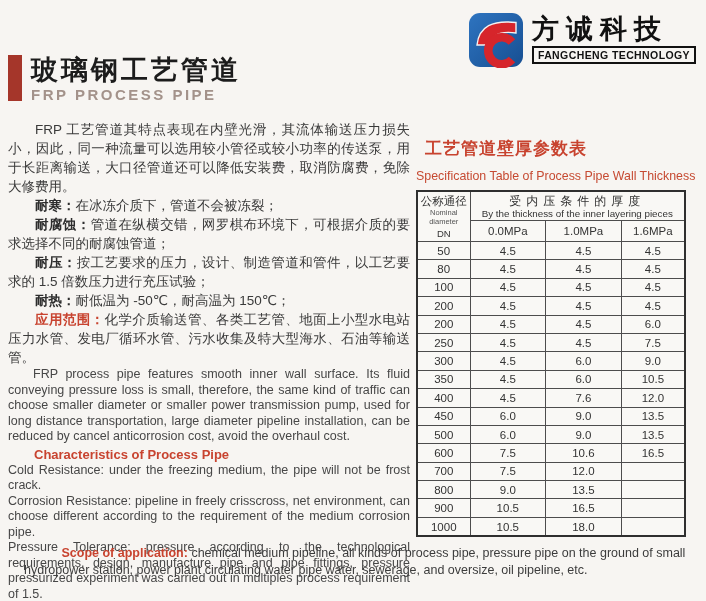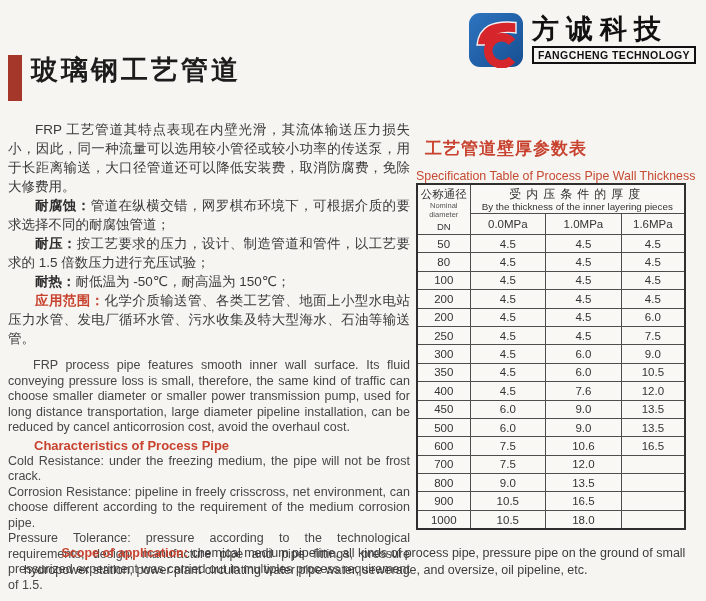--- a/index.html
+++ b/index.html
@@ -20,28 +20,28 @@
   .page-subtitle{font-size:15px;font-weight:bold;color:#a3928a;letter-spacing:2.5px;margin-top:1px;}
 
   
   .left-col{position:absolute;left:8px;top:120px;width:402px;color:#3a3a3a;}
   .cn{font-size:13.5px;line-height:19px;text-align:justify;margin:0;}
   .indent{text-indent:2em;}
   .heading-red{font-size:14px;font-weight:bold;color:#c8432f;margin:1px 0 1px 2em;}
   .feat b{color:#2d2d2d;}
   .red-label{color:#c8432f;font-weight:bold;}
   .en{font-size:12.5px;line-height:15.5px;color:#474747;text-align:justify;margin:0;}
-  .en-intro{margin-top:10px;}
+  .en-intro{}
   .en-heading{margin:2px 0 1px 2em;font-size:13px;}
 
   
   .right-col{position:absolute;left:416px;top:128px;width:272px;}
   .table-title{margin:9px;font-size:17px;font-weight:bold;color:#c8432f;letter-spacing:1px;}
   .table-subtitle{font-size:12.4px;color:#c64a32;margin-top:1px;white-space:nowrap;}
-  table.spec{border-collapse:collapse;width:270px;background:#f9f8f5;}
+  table.spec{border-collapse:collapse;margin-top:7px;width:270px;background:#f9f8f5;}
   table.spec th,table.spec td{border:1px solid #4d4d4d;text-align:center;color:#333;font-weight:normal;padding:0;}
   table.spec{border:2px solid #2f2f2f;}
   .col1-h{width:54px;}
   .c-p{width:76px;}
   .c-p3{width:64px;}
   .col1-cn{font-size:11.5px;line-height:13px;padding-top:2px;}
   .col1-en{font-size:7.5px;color:#555;line-height:9px;}
   .col1-dn{font-size:9.5px;line-height:15px;}
   .span-cn{font-size:12px;letter-spacing:5px;line-height:14px;padding-top:2px;white-space:nowrap;}
   .span-en{font-size:9.8px;line-height:11px;padding-bottom:1px;white-space:nowrap;}
@@ -74,27 +74,29 @@
     <div class="logo-text">
       <div class="logo-cn">方诚科技</div>
       <div class="logo-en-box">FANGCHENG TECHNOLOGY</div>
     </div>
   </div>
 
   <div class="title-block">
     <div class="red-bar"></div>
     <div>
       <h1 class="page-title">玻璃钢工艺管道</h1>
+      <div class="page-subtitle">FRP PROCESS PIPE</div>
     </div>
   </div>
 
   <div class="left-col">
     <p class="cn indent">FRP 工艺管道其特点表现在内壁光滑，其流体输送压力损失小，因此，同一种流量可以选用较小管径或较小功率的传送泵，用于长距离输送，大口径管道还可以降低安装费，取消防腐费，免除大修费用。</p>
     <div>
 
+        <p class="cn indent feat"><b>耐寒：</b><span>在冰冻介质下，管道不会被冻裂；</span></p>
 
         <p class="cn indent feat"><b>耐腐蚀：</b><span>管道在纵横交错，网罗棋布环境下，可根据介质的要求选择不同的耐腐蚀管道；</span></p>
 
         <p class="cn indent feat"><b>耐压：</b><span>按工艺要求的压力，设计、制造管道和管件，以工艺要求的 1.5 倍数压力进行充压试验；</span></p>
 
         <p class="cn indent feat"><b>耐热：</b><span>耐低温为 -50℃，耐高温为 150℃；</span></p>
       </div>
     <p class="cn indent"><span class="red-label">应用范围：</span><span>化学介质输送管、各类工艺管、地面上小型水电站压力水管、发电厂循环水管、污水收集及特大型海水、石油等输送管。</span></p>
 
     <p class="en indent en-intro">FRP process pipe features smooth inner wall surface. Its fluid conveying pressure loss is small, therefore, the same kind of traffic can choose smaller diameter or smaller power transmission pump, used for long distance transportation, large diameter pipeline installation, can be reduced by cancel anticorrosion cost, avoid the overhaul cost.</p>

